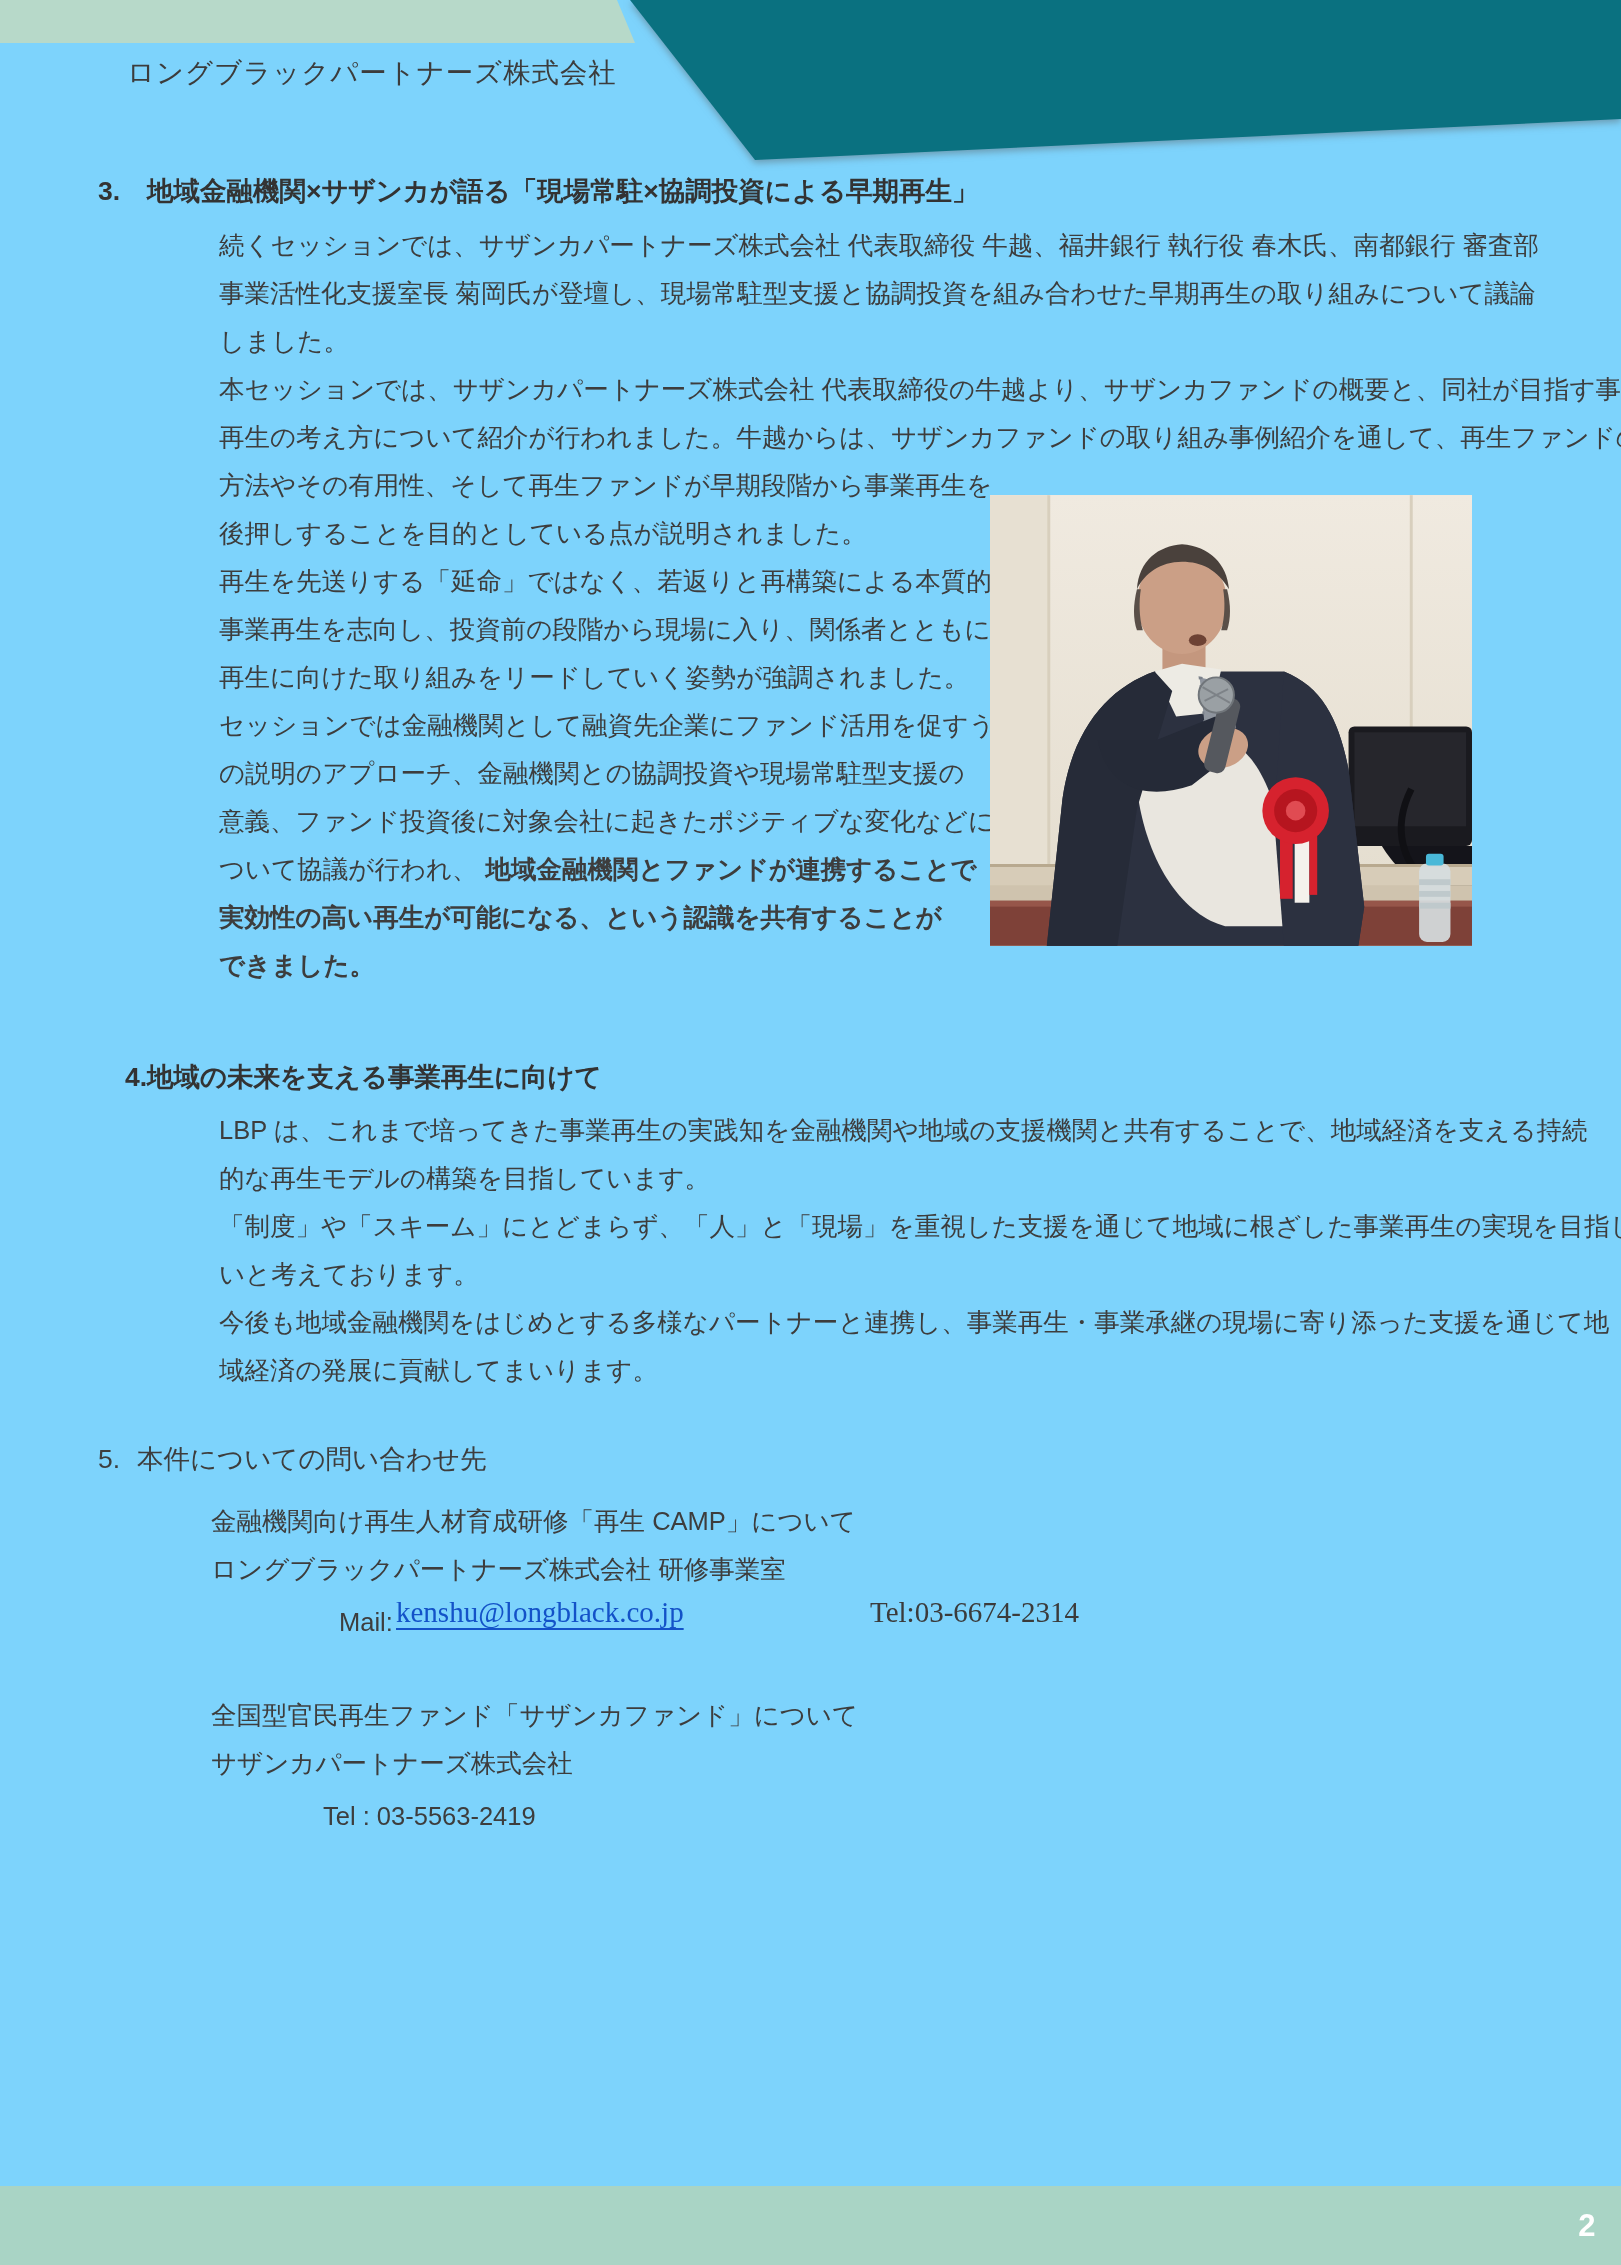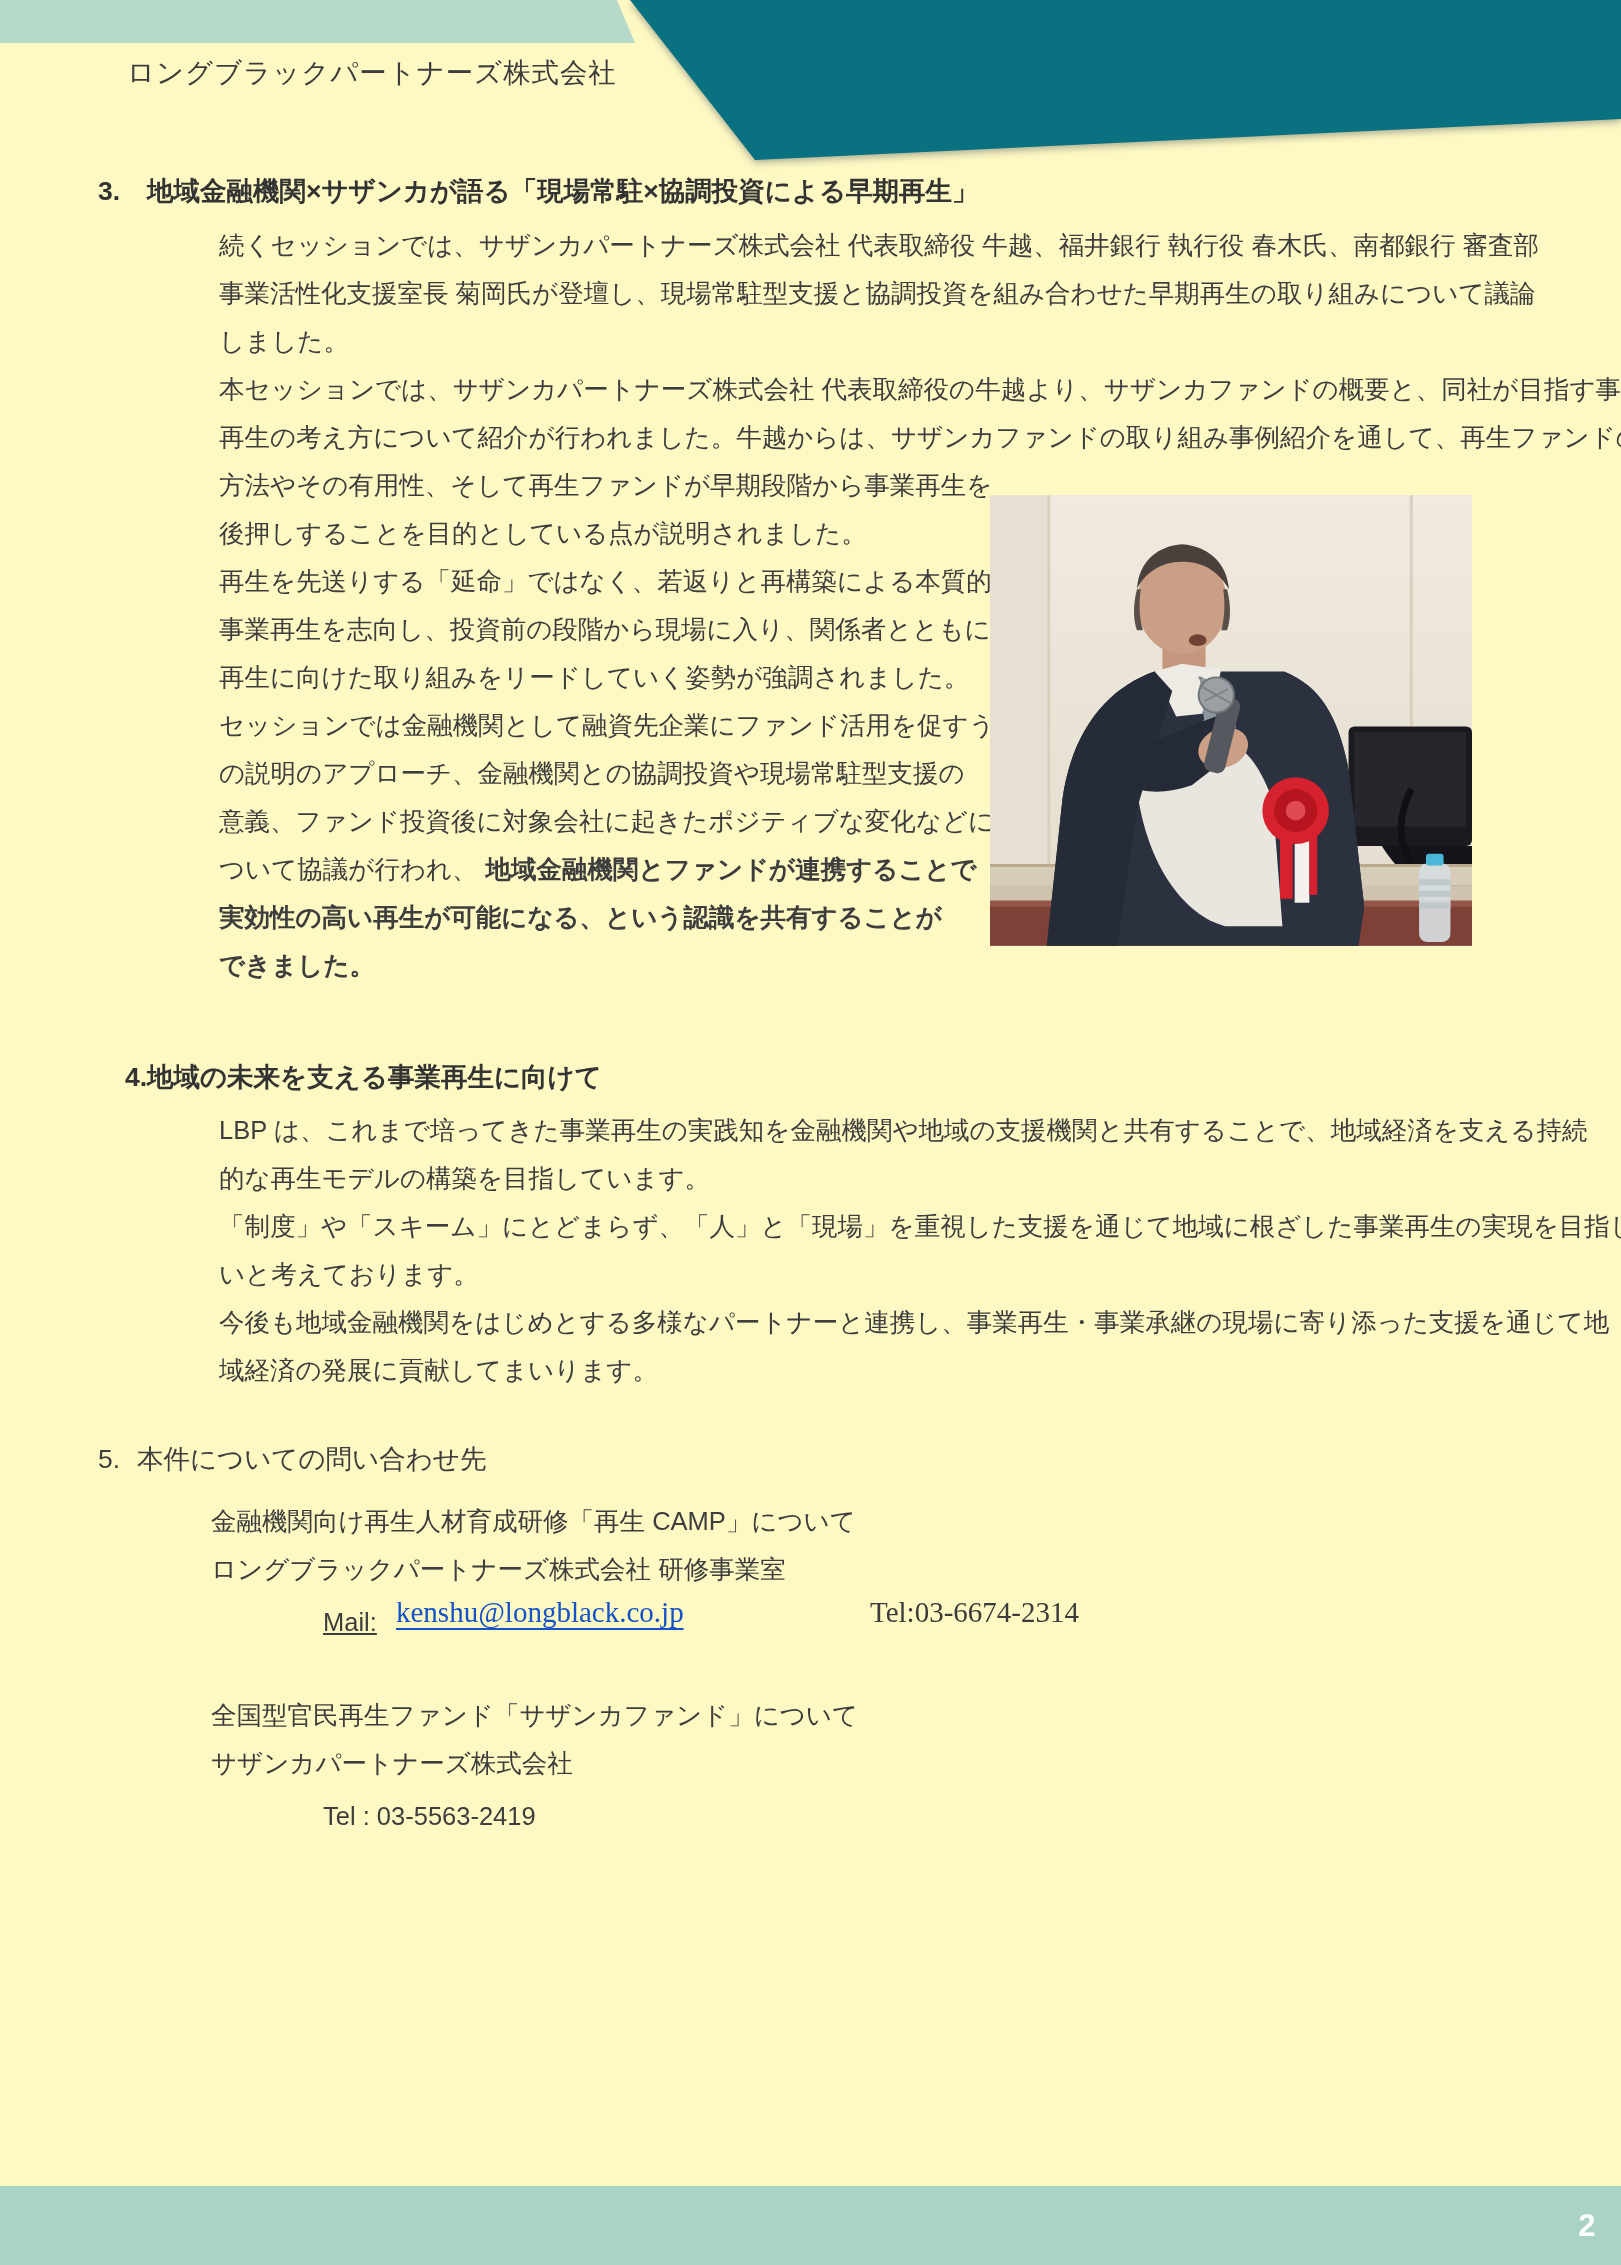--- a/index.html
+++ b/index.html
@@ -1,17 +1,17 @@
 <!DOCTYPE html>
 <html><head>
 <meta charset="utf-8">
 <style>
   html,body{margin:0;padding:0;background:#f2f2f2;}
   .page{
-    position:relative;width:1621px;height:2265px;background:#fef9c3;
+    position:relative;width:1621px;height:2265px;background:#7dd3fc;
     font-family:"Liberation Sans","DejaVu Sans",sans-serif;color:#3d3d3d;overflow:hidden;
   }
   .abs{position:absolute;}
 
   
   .hdr-sage{
     left:0;top:0;width:649px;height:43px;background:#b7d9c9;
     clip-path:polygon(0 0,617px 0,635px 43px,0 43px);
   }
   .hdr-teal-wrap{left:0;top:0;width:1621px;height:176px;filter:drop-shadow(0 3.9px 3.9px rgba(90,100,104,.5));}
@@ -167,21 +167,21 @@
       <div class="tline"><span>域経済の発展に貢献してまいります。</span></div>
     </div>
 
   <div class="abs sec-head" style="left:98px;top:1441px;">
     <span class="num5">5.</span><span>本件についての問い合わせ先</span>
   </div>
 
   <div class="abs contact-line" style="left:211px;top:1497px;">金融機関向け再生人材育成研修「再生 CAMP」について</div>
   <div class="abs contact-line" style="left:211px;top:1545px;">ロングブラックパートナーズ株式会社 研修事業室</div>
 
-  <div class="abs contact-line" style="left:323px;top:1598px;text-decoration:underline;">Mail:</div>
+  <div class="abs contact-line" style="left:339px;top:1598px;">Mail:</div>
   <a class="abs serif mail-link" href="#" style="left:396px;top:1596px;">kenshu@longblack.co.jp</a>
   <div class="abs serif" style="left:870px;top:1596px;color:#3b3b3b;">Tel:03-6674-2314</div>
 
   <div class="abs contact-line" style="left:211px;top:1691px;">全国型官民再生ファンド「サザンカファンド」について</div>
   <div class="abs contact-line" style="left:211px;top:1739px;">サザンカパートナーズ株式会社</div>
 
   <div class="abs contact-line" style="left:323px;top:1792px;">Tel : 03-5563-2419</div>
 
   <div class="abs footer">
     <span class="pagenum">2</span>

